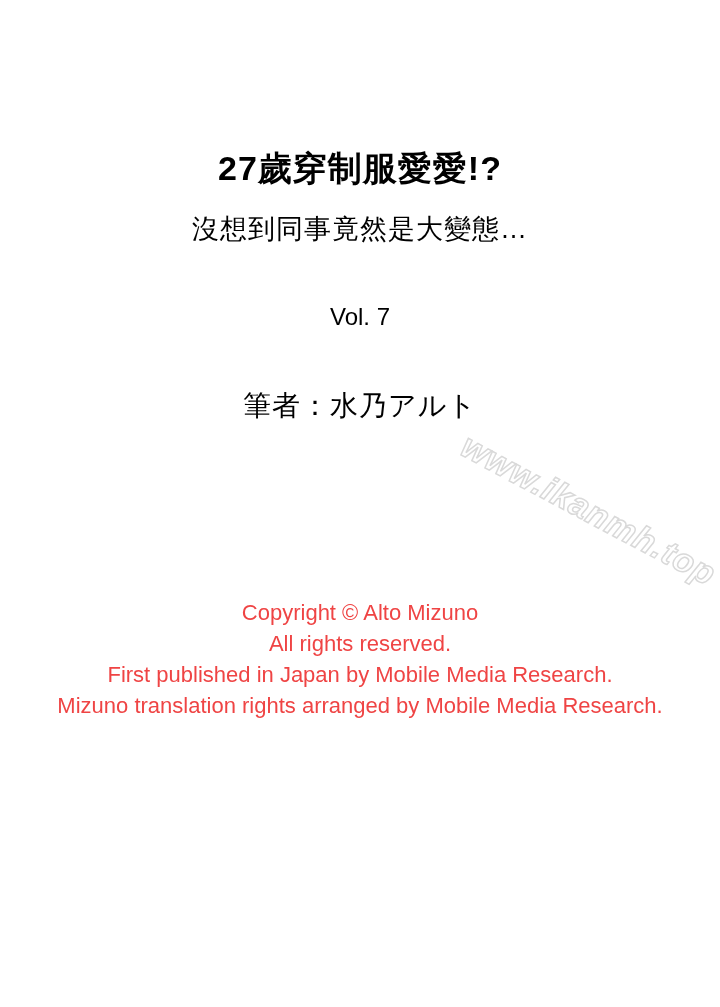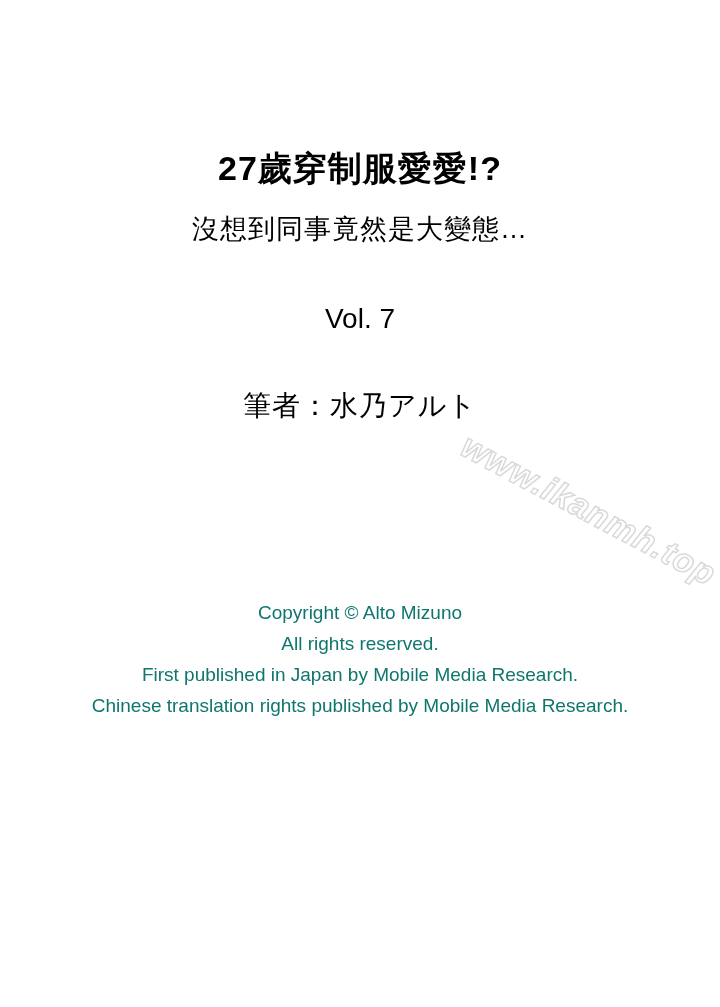--- a/index.html
+++ b/index.html
@@ -32,21 +32,21 @@
     letter-spacing: 1px;
   }
   .series-subtitle {
     top: 216px;
     font-size: 27px;
     font-weight: normal;
     letter-spacing: 1px;
   }
   .volume-label {
     top: 305px;
-    font-size: 28px;
+    font-size: 24px;
     font-weight: normal;
   }
   .author-credit {
     top: 374px;
     font-size: 28px;
     font-weight: normal;
     letter-spacing: 1px;
     margin-top: 18px;
   }
   .watermark {
@@ -64,23 +64,23 @@
     transform: rotate(28deg);
     transform-origin: left top;
     pointer-events: none;
   }
   .copyright-block {
     position: absolute;
     top: 597px;
     left: 0;
     width: 100%;
     text-align: center;
-    font-size: 19px;
+    font-size: 22px;
     line-height: 31px;
-    color: #0f766e;
+    color: #ef4444;
   }
   .copyright-block div {
     white-space: nowrap;
   }
 </style>
 </head>
 <body>
 
 <div class="page">
 
@@ -91,16 +91,16 @@
   <div class="centered-line volume-label">Vol. 7</div>
 
   <div class="centered-line author-credit">筆者：水乃アルト</div>
 
   <div class="watermark">www.ikanmh.top</div>
 
   <div class="copyright-block">
     <div>Copyright © Alto Mizuno</div>
     <div>All rights reserved.</div>
     <div>First published in Japan by Mobile Media Research.</div>
-    <div>Chinese translation rights published by Mobile Media Research.</div>
+    <div>Mizuno translation rights arranged by Mobile Media Research.</div>
   </div>
 
 </div>
 
 </body></html>

